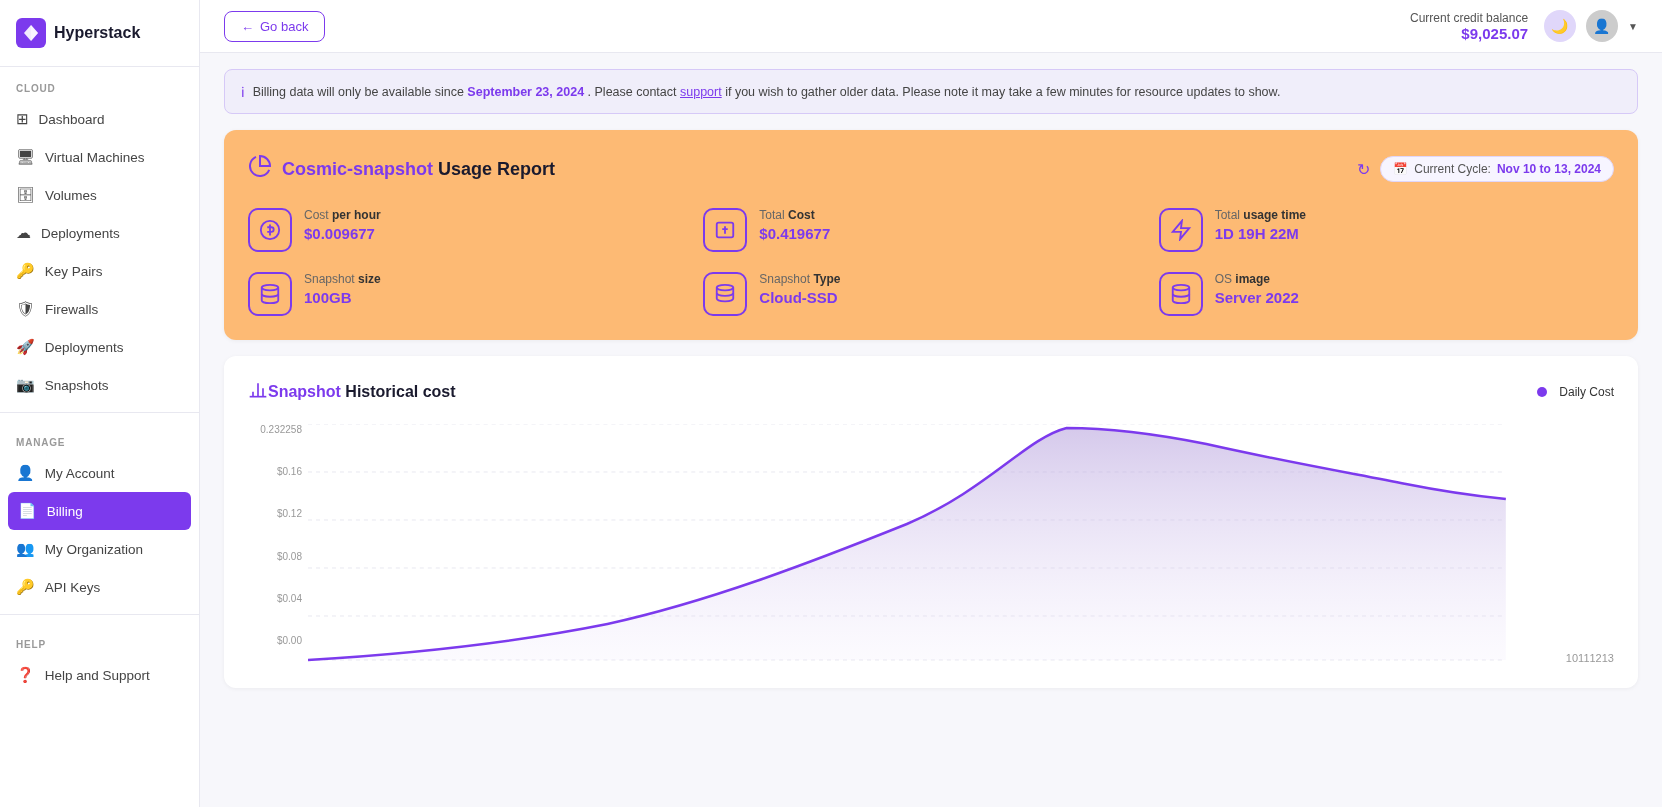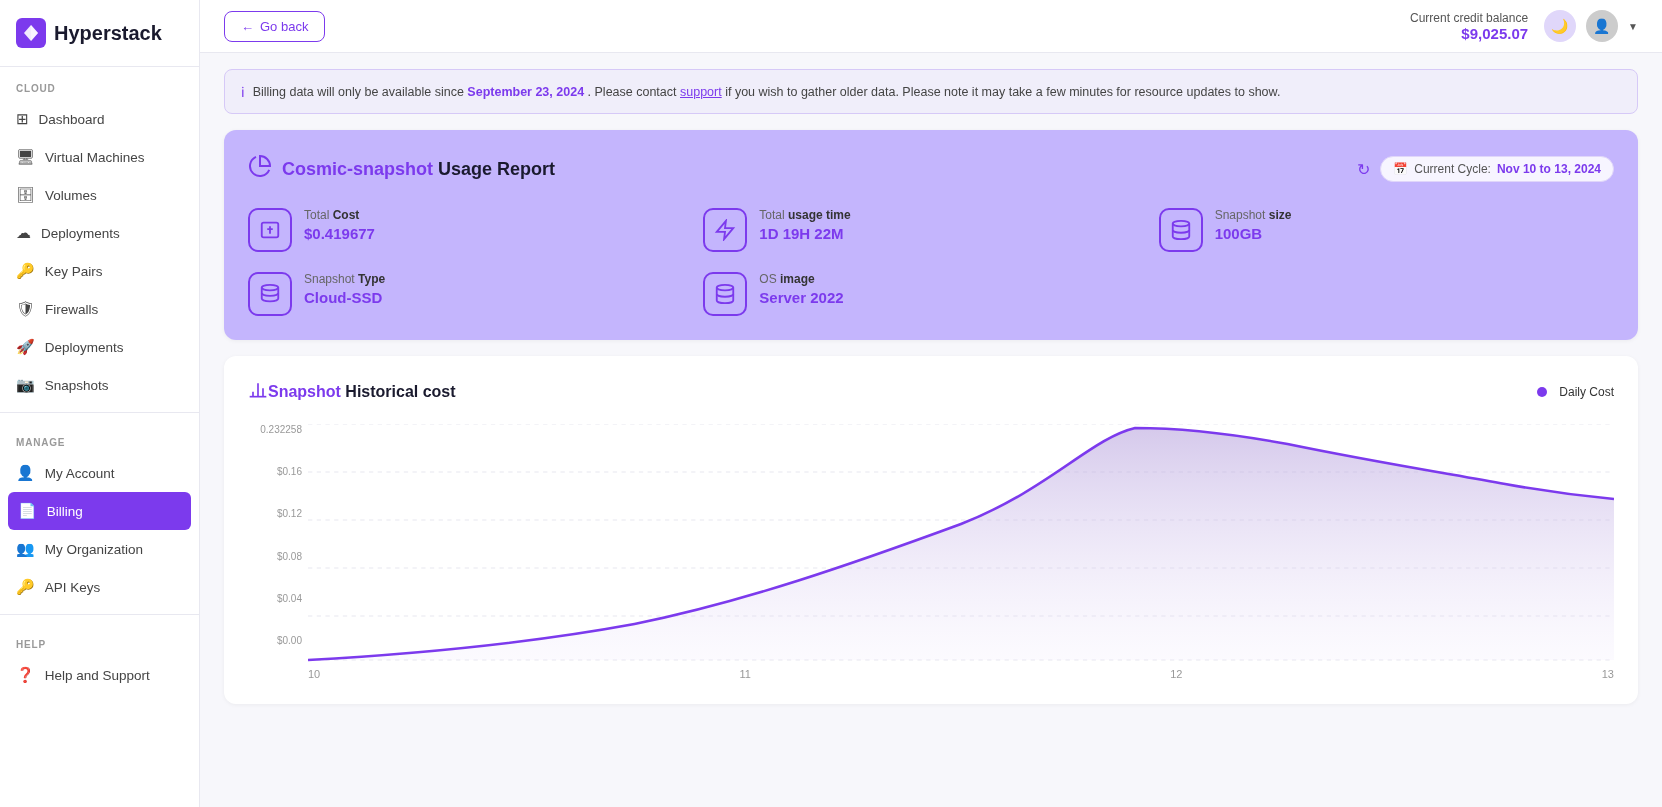--- a/index.html
+++ b/index.html
@@ -21,21 +21,21 @@
       align-items: center;
       gap: 8px;
       padding: 18px 16px;
       border-bottom: 1px solid #e8e8f0;
     }
     .logo-icon {
       width: 30px;
       height: 30px;
     }
     .logo-text {
-      font-size: 20px;
+      font-size: 16px;
       font-weight: 700;
       color: #1a1a2e;
     }
     .sidebar-section-label {
       font-size: 10px;
       font-weight: 600;
       color: #999;
       letter-spacing: 0.08em;
       padding: 16px 16px 6px;
       text-transform: uppercase;
@@ -120,21 +120,21 @@
       display: flex;
       align-items: center;
       gap: 8px;
     }
     .info-banner .info-icon { color: #7c3aed; font-size: 14px; }
     .info-banner a { color: #7c3aed; text-decoration: underline; margin-top: 38px; }
     .info-banner strong { color: #7c3aed; font-weight: 600; }
 
     
     .card {
-      background: #c4b5fd;
+      background: #fdba74;
       border-radius: 12px;
       margin: 16px 24px;
       padding: 24px;
       box-shadow: 0 1px 4px rgba(0,0,0,0.05);
     }
     .card-header {
       display: flex;
       align-items: center;
       justify-content: space-between;
       margin-bottom: 24px;
@@ -352,20 +352,32 @@
         <div class="cycle-badge">
           <span>📅</span>
           <span>Current Cycle:</span>
           <span class="cycle-dates">Nov 10 to 13, 2024</span>
         </div>
       </div>
     </div>
 
     <div class="stats-grid">
 
+      <div class="stat-item">
+        <div class="stat-icon">
+          <svg width="22" height="22" viewBox="0 0 24 24" fill="none" stroke="#7c3aed" stroke-width="2">
+            <circle cx="12" cy="12" r="10"></circle>
+            <path d="M12 6v12M9 9h4.5a2.5 2.5 0 0 1 0 5H9"></path>
+          </svg>
+        </div>
+        <div>
+          <div class="stat-label">Cost <strong>per hour</strong></div>
+          <div class="stat-value">$0.009677</div>
+        </div>
+      </div>
 
       <div class="stat-item">
         <div class="stat-icon">
           <svg width="22" height="22" viewBox="0 0 24 24" fill="none" stroke="#7c3aed" stroke-width="2">
             <rect x="3" y="4" width="18" height="16" rx="2"></rect>
             <path d="M12 8v8M9 11h6"></path>
           </svg>
         </div>
         <div>
           <div class="stat-label">Total <strong>Cost</strong></div>
@@ -444,21 +456,21 @@
         <span>
           <span class="highlight">Snapshot</span><span> Historical cost</span>
         </span>
       </div>
       <div class="legend">
         <div class="legend-dot"></div>
         <span>Daily Cost</span>
       </div>
     </div>
 
-    <div style="display:flex; flex-direction:column;">
+    <div style="display:flex; align-items:flex-end;">
       <div style="display:flex;">
 
         <div style="width:60px; display:flex; flex-direction:column; justify-content:space-between; padding-bottom:18px; font-size:10px; color:#999; text-align:right; padding-right:6px;">
           <span>0.232258</span>
           <span>$0.16</span>
           <span>$0.12</span>
           <span>$0.08</span>
           <span>$0.04</span>
           <span>$0.00</span>
         </div>

